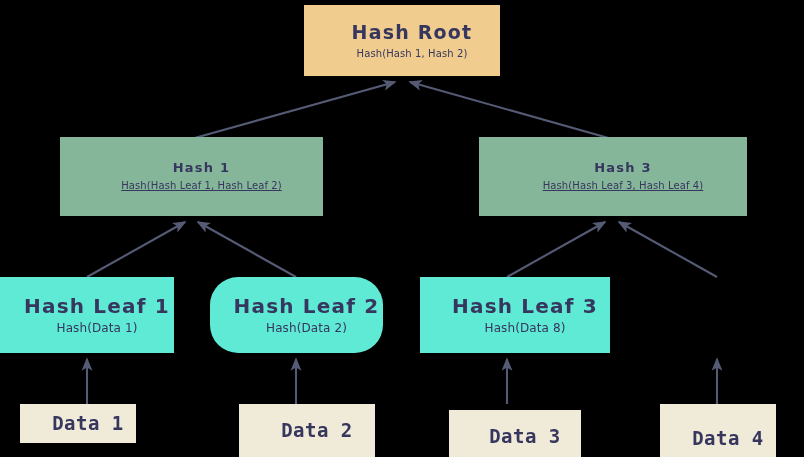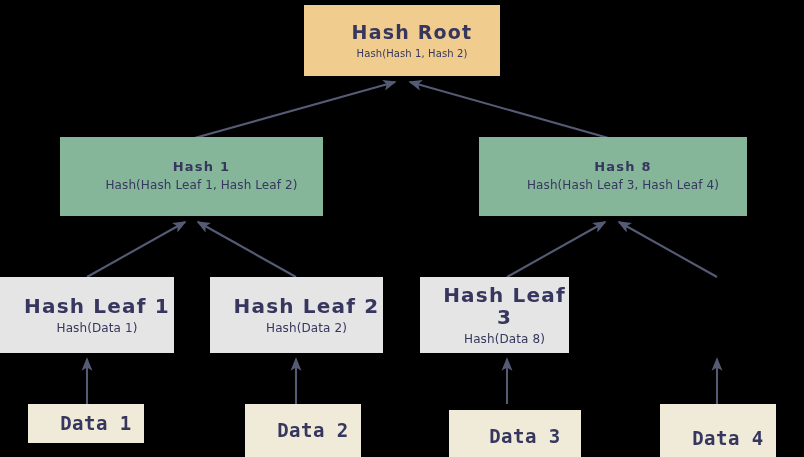--- a/index.html
+++ b/index.html
@@ -50,24 +50,24 @@
   .lvl-root {
     background: #f0cd8e;
   }
   .lvl-root .title { font-size: 19px; }
   .lvl-root .sub   { font-size: 10px; }
   
   .lvl-hash {
     background: #86b69a;
   }
   .lvl-hash .title { font-size: 13px; }
-  .lvl-hash .sub   { font-size: 12px; }
+  .lvl-hash .sub   { font-size: 10px; text-decoration: underline; }
   
   .lvl-leaf {
-    background: #e5e5e5;
+    background: #5eead4;
   }
   .lvl-leaf .title { font-size: 20px; }
   .lvl-leaf .sub   { font-size: 12px; }
   
   .lvl-data {
     background: #f0ebd8;
   }
   .lvl-data .title {
     font-size: 19px;
     font-family: "DejaVu Sans Mono", monospace;
@@ -108,45 +108,45 @@
     <div class="title">Hash Root</div>
     <div class="sub">Hash(Hash 1, Hash 2)</div>
   </div>
 
   <div class="node lvl-hash" style="left:60px; top:137px; width:263px; height:79px;">
     <div class="title">Hash 1</div>
     <div class="sub">Hash(Hash Leaf 1, Hash Leaf 2)</div>
   </div>
 
   <div class="node lvl-hash" style="left:479px; top:137px; width:268px; height:79px;">
-    <div class="title">Hash 8</div>
+    <div class="title">Hash 3</div>
     <div class="sub">Hash(Hash Leaf 3, Hash Leaf 4)</div>
   </div>
 
   <div class="node lvl-leaf" style="left:0px; top:277px; width:174px; height:76px;">
     <div class="title">Hash Leaf 1</div>
     <div class="sub">Hash(Data 1)</div>
   </div>
 
-  <div class="node lvl-leaf" style="left:210px; top:277px; width:173px; height:76px;">
+  <div class="node lvl-leaf" style="left:210px; top:277px; width:173px; height:76px;border-radius:28px;">
     <div class="title">Hash Leaf 2</div>
     <div class="sub">Hash(Data 2)</div>
   </div>
 
-  <div class="node lvl-leaf" style="left:420px; top:277px; width:149px; height:76px;">
+  <div class="node lvl-leaf" style="left:420px; top:277px; width:190px; height:76px;">
     <div class="title">Hash Leaf 3</div>
     <div class="sub">Hash(Data 8)</div>
   </div>
 
 
-  <div class="node lvl-data" style="left:28px; top:404px; width:116px; height:39px;">
+  <div class="node lvl-data" style="left:20px; top:404px; width:116px; height:39px;">
     <div class="title">Data 1</div>
   </div>
 
-  <div class="node lvl-data" style="left:239px; top:404px; width:116px; height:53px;margin-left:6px;">
+  <div class="node lvl-data" style="left:239px; top:404px; width:136px; height:53px;">
     <div class="title">Data 2</div>
   </div>
 
   <div class="node lvl-data" style="left:449px; top:410px; width:132px; height:53px;">
     <div class="title">Data 3</div>
   </div>
 
   <div class="node lvl-data" style="left:660px; top:404px; width:116px; height:69px;">
     <div class="title">Data 4</div>
   </div>

